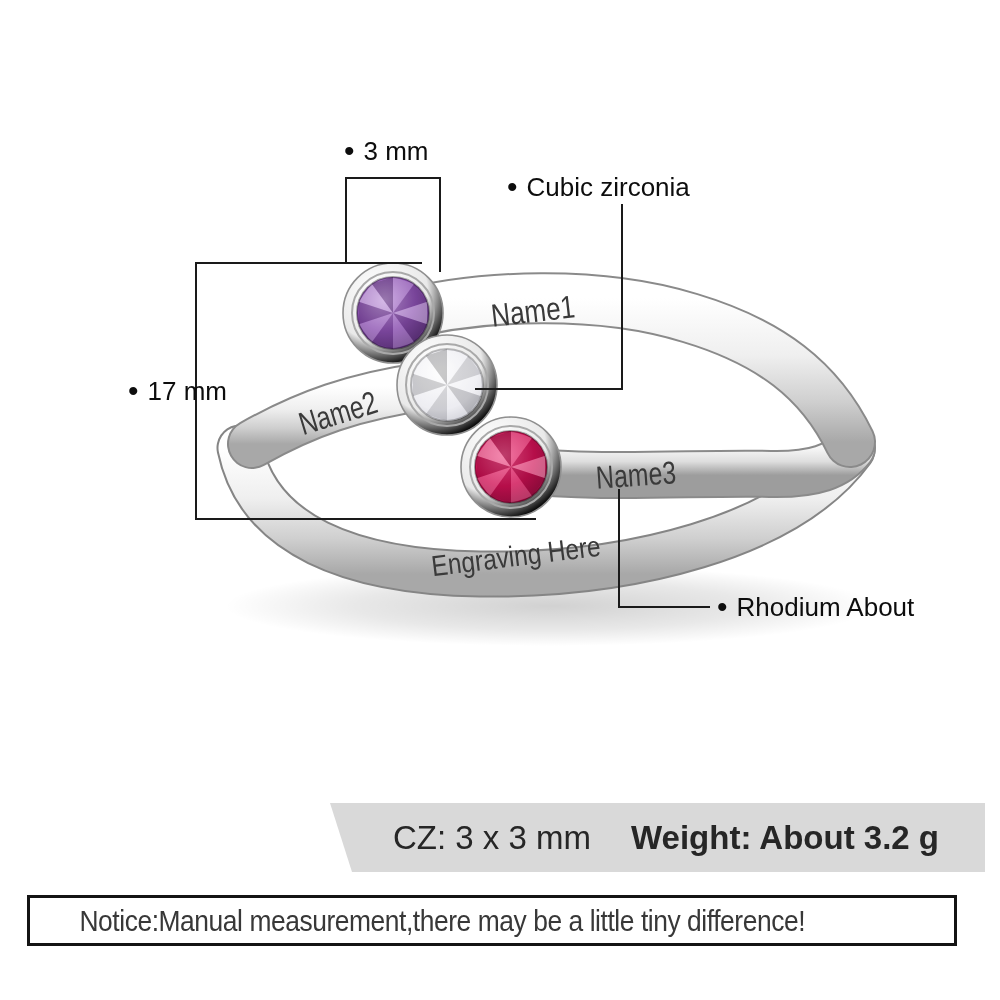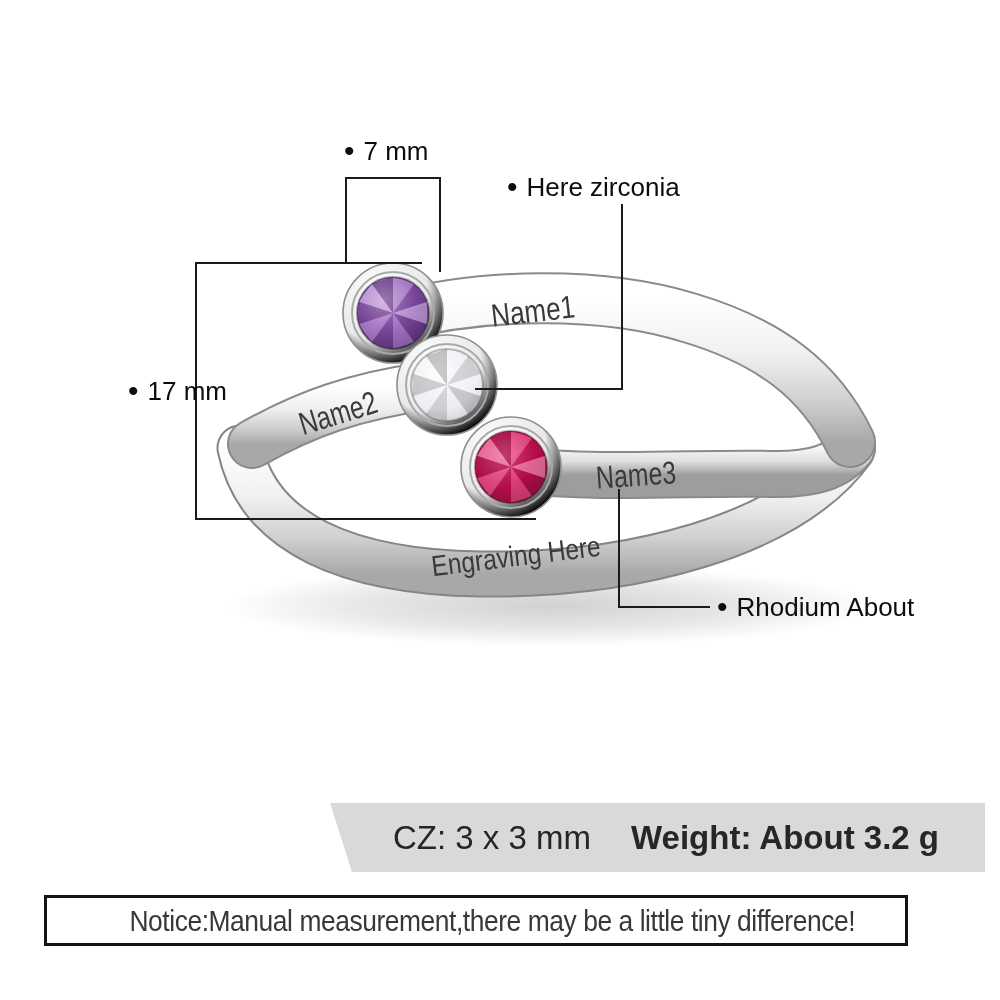--- a/index.html
+++ b/index.html
@@ -27,23 +27,23 @@
     background:#d9d9d9;
     clip-path:polygon(0 0,100% 0,100% 100%,22px 100%);
     display:flex;align-items:center;
     font-size:33px;color:#262626;
     padding-left:63px;box-sizing:border-box;white-space:nowrap;
   }
   .spec-banner .weight{font-weight:700;margin-left:40px;}
 
   
   .notice-box{
-    position:absolute;left:44px;top:895px;width:864px;height:51px;
+    position:absolute;left:27px;top:895px;width:930px;height:51px;
     background:#ffffff;border:3px solid #141414;box-sizing:border-box;
-    display:flex;align-items:center;justify-content:flex-end;
+    display:flex;align-items:center;justify-content:flex-start;
   }
   .notice-box .notice-text{
     font-size:30px;color:#383838;letter-spacing:-0.5px;white-space:nowrap;
     display:inline-block;transform:scaleX(0.88);transform-origin:center;
   }
 
   
   .fL{fill:#ffffff;opacity:.34}
   .fL2{fill:#ffffff;opacity:.22}
   .fL3{fill:#ffffff;opacity:.18}
@@ -165,26 +165,26 @@
     <g>
       <polyline class="annoline" points="346,263 346,178 440,178 440,272"></polyline>
       <polyline class="annoline" points="422,263 196,263 196,519 536,519"></polyline>
       <polyline class="annoline" points="622,204 622,389 475,389"></polyline>
       <polyline class="annoline" points="619,489 619,607 710,607"></polyline>
     </g>
   </svg>
 
   <div class="callout" style="left:344px;top:136px;">
     <span class="bullet">•</span>
-    <span>7 mm</span>
+    <span>3 mm</span>
   </div>
 
   <div class="callout" style="left:507px;top:172px;">
     <span class="bullet">•</span>
-    <span>Here zirconia</span>
+    <span>Cubic zirconia</span>
   </div>
 
   <div class="callout" style="left:128px;top:376px;">
     <span class="bullet">•</span>
     <span>17 mm</span>
   </div>
 
   <div class="callout" style="left:717px;top:592px;">
     <span class="bullet">•</span>
     <span>Rhodium About</span>

